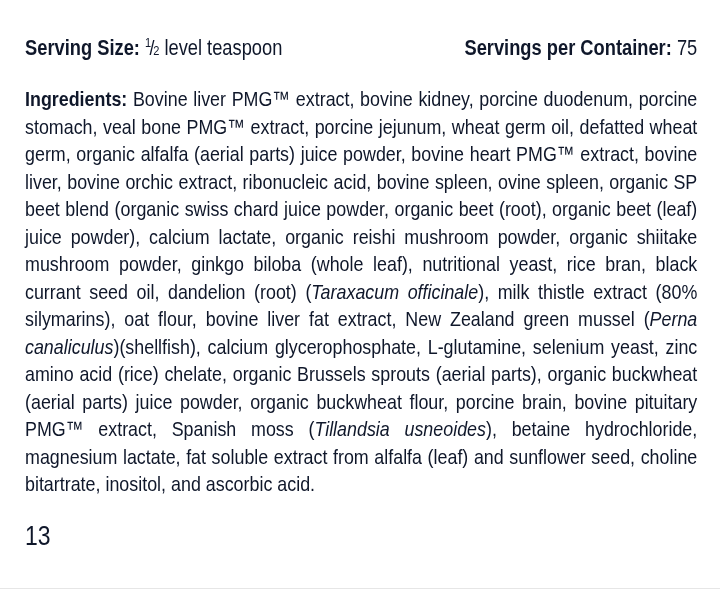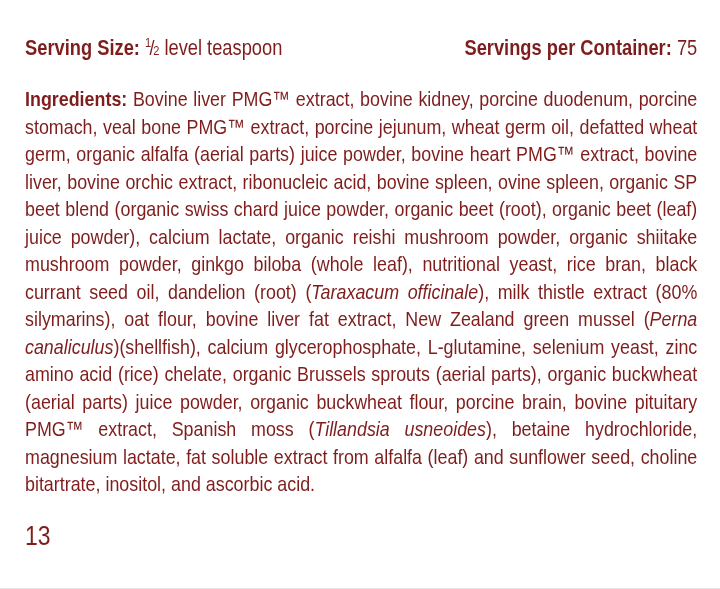--- a/index.html
+++ b/index.html
@@ -5,21 +5,21 @@
   html, body {
     margin: 0;
     padding: 0;
     background: #ffffff;
   }
   .page {
     position: relative;
     width: 720px;
     height: 589px;
     background: #ffffff;
-    color: #7f1d1d;
+    color: #0f172a;
     font-family: "Liberation Sans", sans-serif;
     overflow: hidden;
     box-sizing: border-box;
     border-bottom: 1px solid #e6e6e6;
   }
   
   .condensed {
     position: absolute;
     left: 25px;
     top: 29px;

